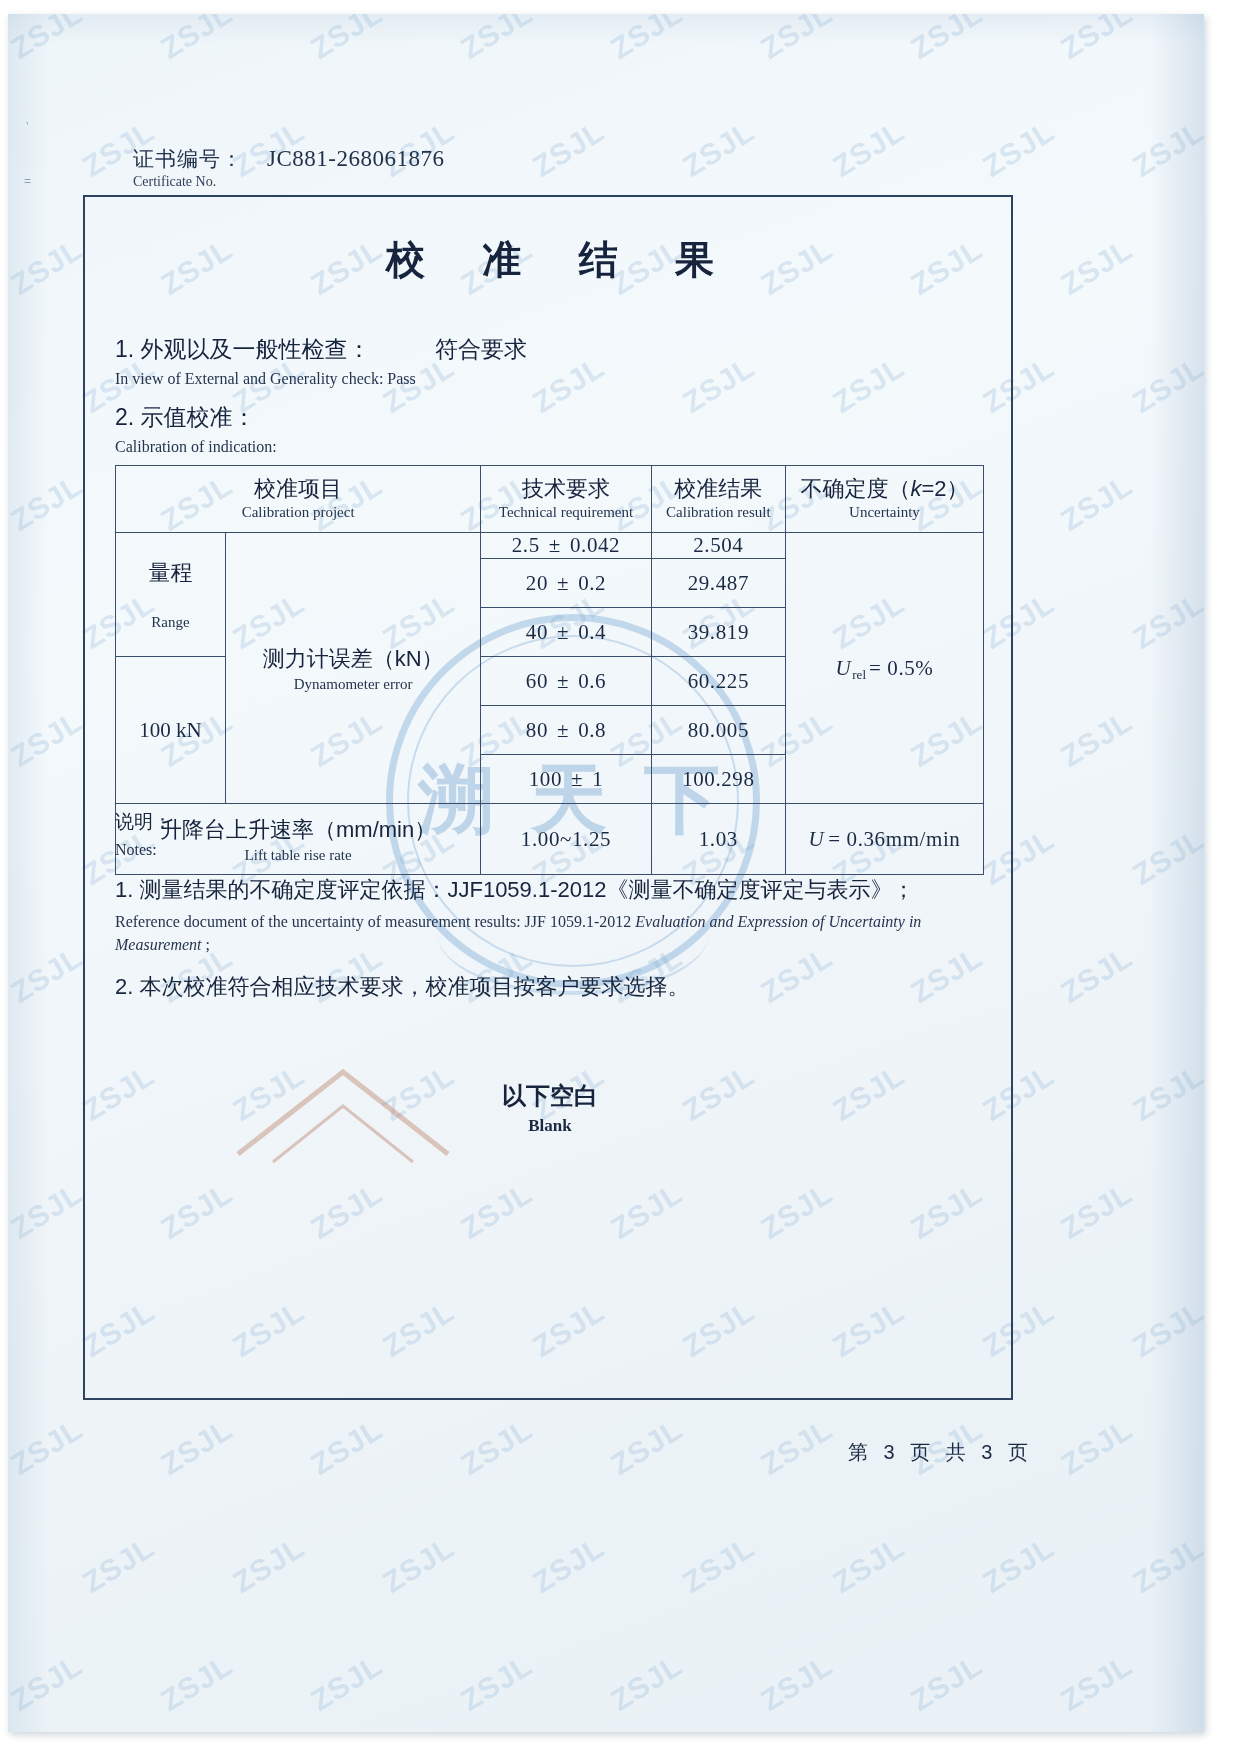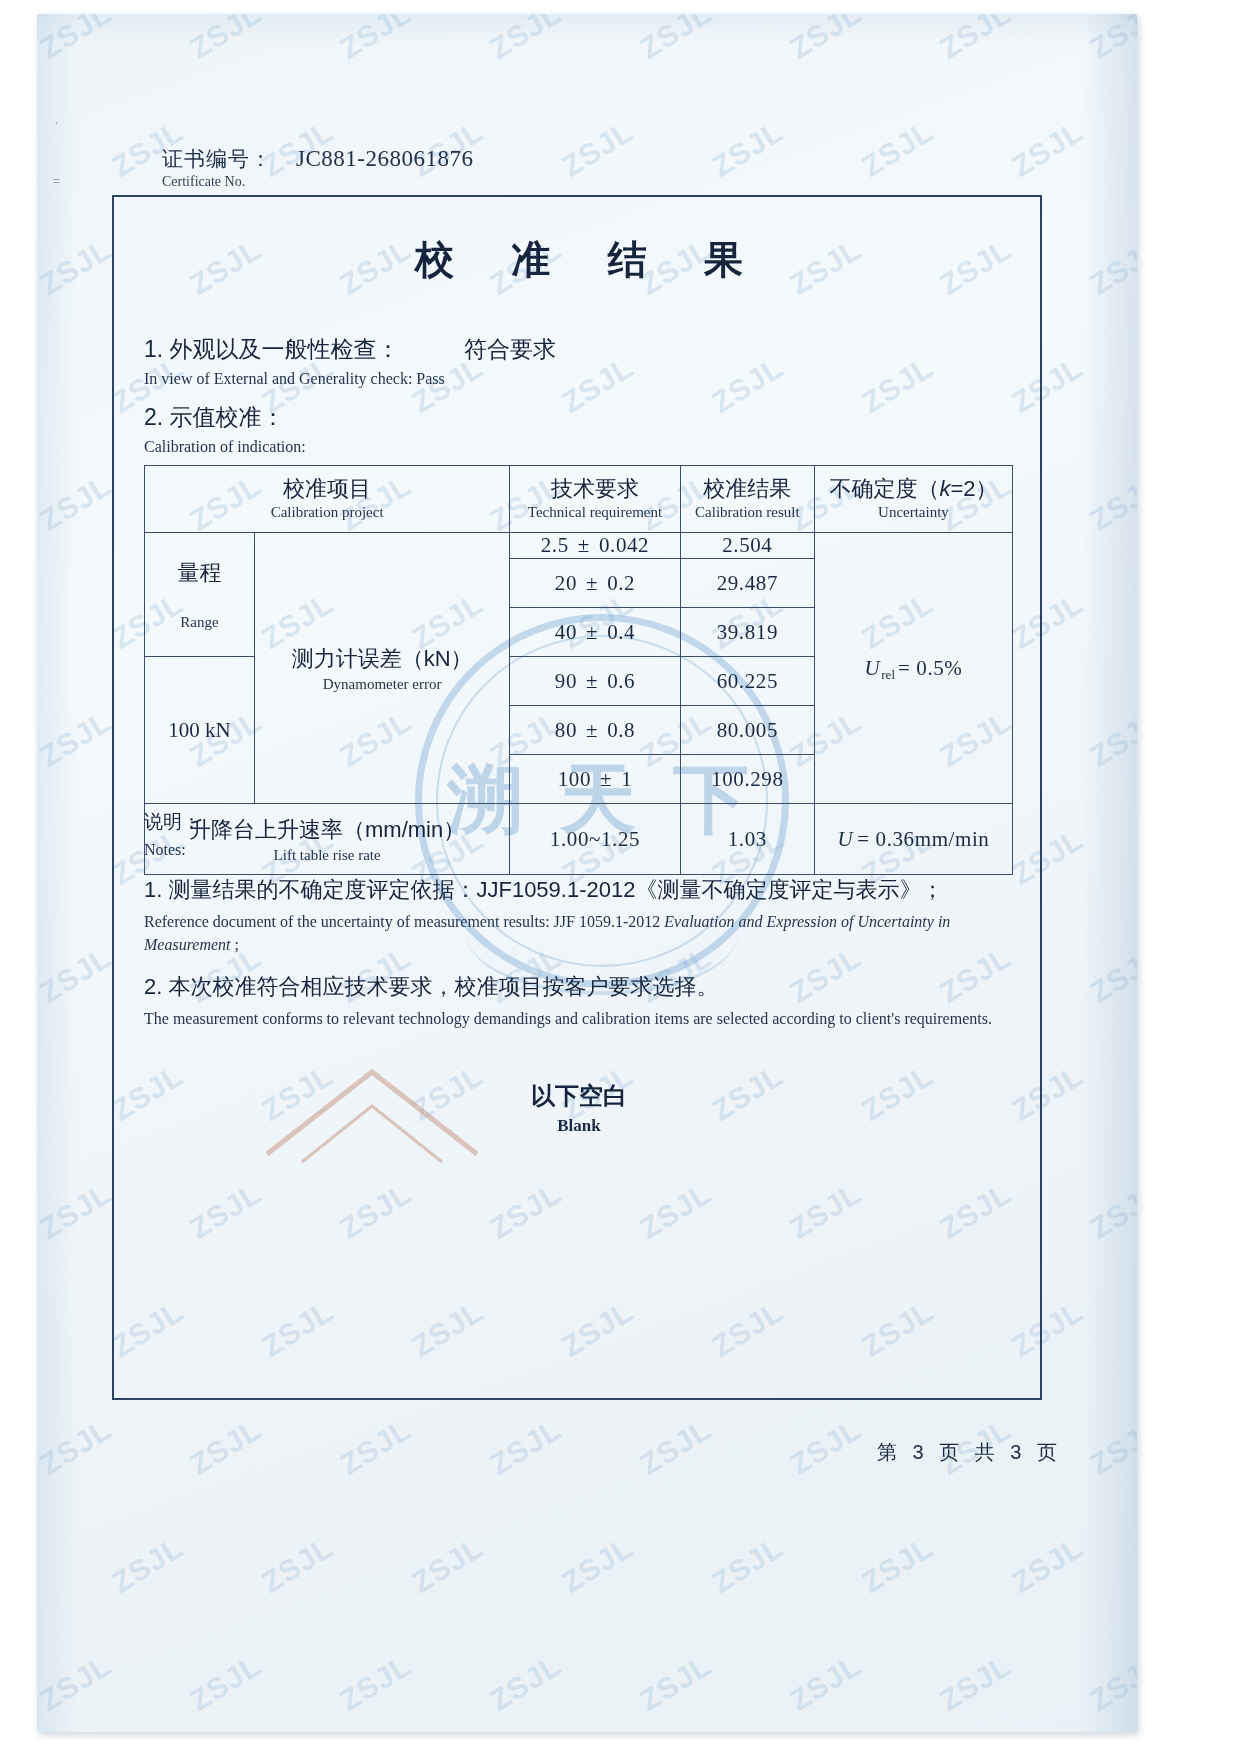--- a/index.html
+++ b/index.html
@@ -12,23 +12,23 @@
     background: #ffffff;
     font-family: "Liberation Serif", "DejaVu Serif", serif;
     color: #1b2a44;
     position: relative;
     overflow: hidden;
   }
 
   
   #page-sheet {
     position: absolute;
-    left: 37px;
+    left: 8px;
     top: 14px;
-    width: 1100px;
+    width: 1196px;
     height: 1718px;
     background: linear-gradient(160deg, #eef5f9 0%, #f4f9fc 30%, #eef4f8 62%, #e9f1f6 100%);
     box-shadow: 2px 3px 7px rgba(60,90,120,0.25);
   }
   
   #page-sheet::after {
     content: "";
     position: absolute;
     inset: 0;
     background:
@@ -557,21 +557,21 @@
             <span>40</span><span class="pm">±</span><span>0.4</span>
           </td>
           <td class="num">39.819</td>
         </tr>
 
         <tr>
           <td rowspan="3">
             <div class="range-big">100 kN</div>
           </td>
           <td class="num" style="height:48px;">
-            <span>90</span><span class="pm">±</span><span>0.6</span>
+            <span>60</span><span class="pm">±</span><span>0.6</span>
           </td>
           <td class="num">60.225</td>
         </tr>
 
         <tr>
           <td class="num" style="height:48px;">
             <span>80</span><span class="pm">±</span><span>0.8</span>
           </td>
           <td class="num">80.005</td>
         </tr>
@@ -604,23 +604,20 @@
 
       <div class="note-item">
         <div class="note-cn">1. 测量结果的不确定度评定依据：JJF1059.1-2012《测量不确定度评定与表示》；</div>
         <div class="note-en">
           <span>Reference document of the uncertainty of measurement results: JJF 1059.1-2012 </span><em>Evaluation and Expression of Uncertainty in Measurement</em><span> ;</span>
         </div>
       </div>
 
       <div class="note-item">
         <div class="note-cn">2. 本次校准符合相应技术要求，校准项目按客户要求选择。</div>
-        <div class="note-en">
-          <span>The measurement conforms to relevant technology demandings and calibration items are selected according to client's requirements.</span>
-        </div>
       </div>
     </div>
 
     <div id="blank-block">
       <div id="blank-cn">以下空白</div>
       <div id="blank-en">Blank</div>
     </div>
 
   </div>
 

